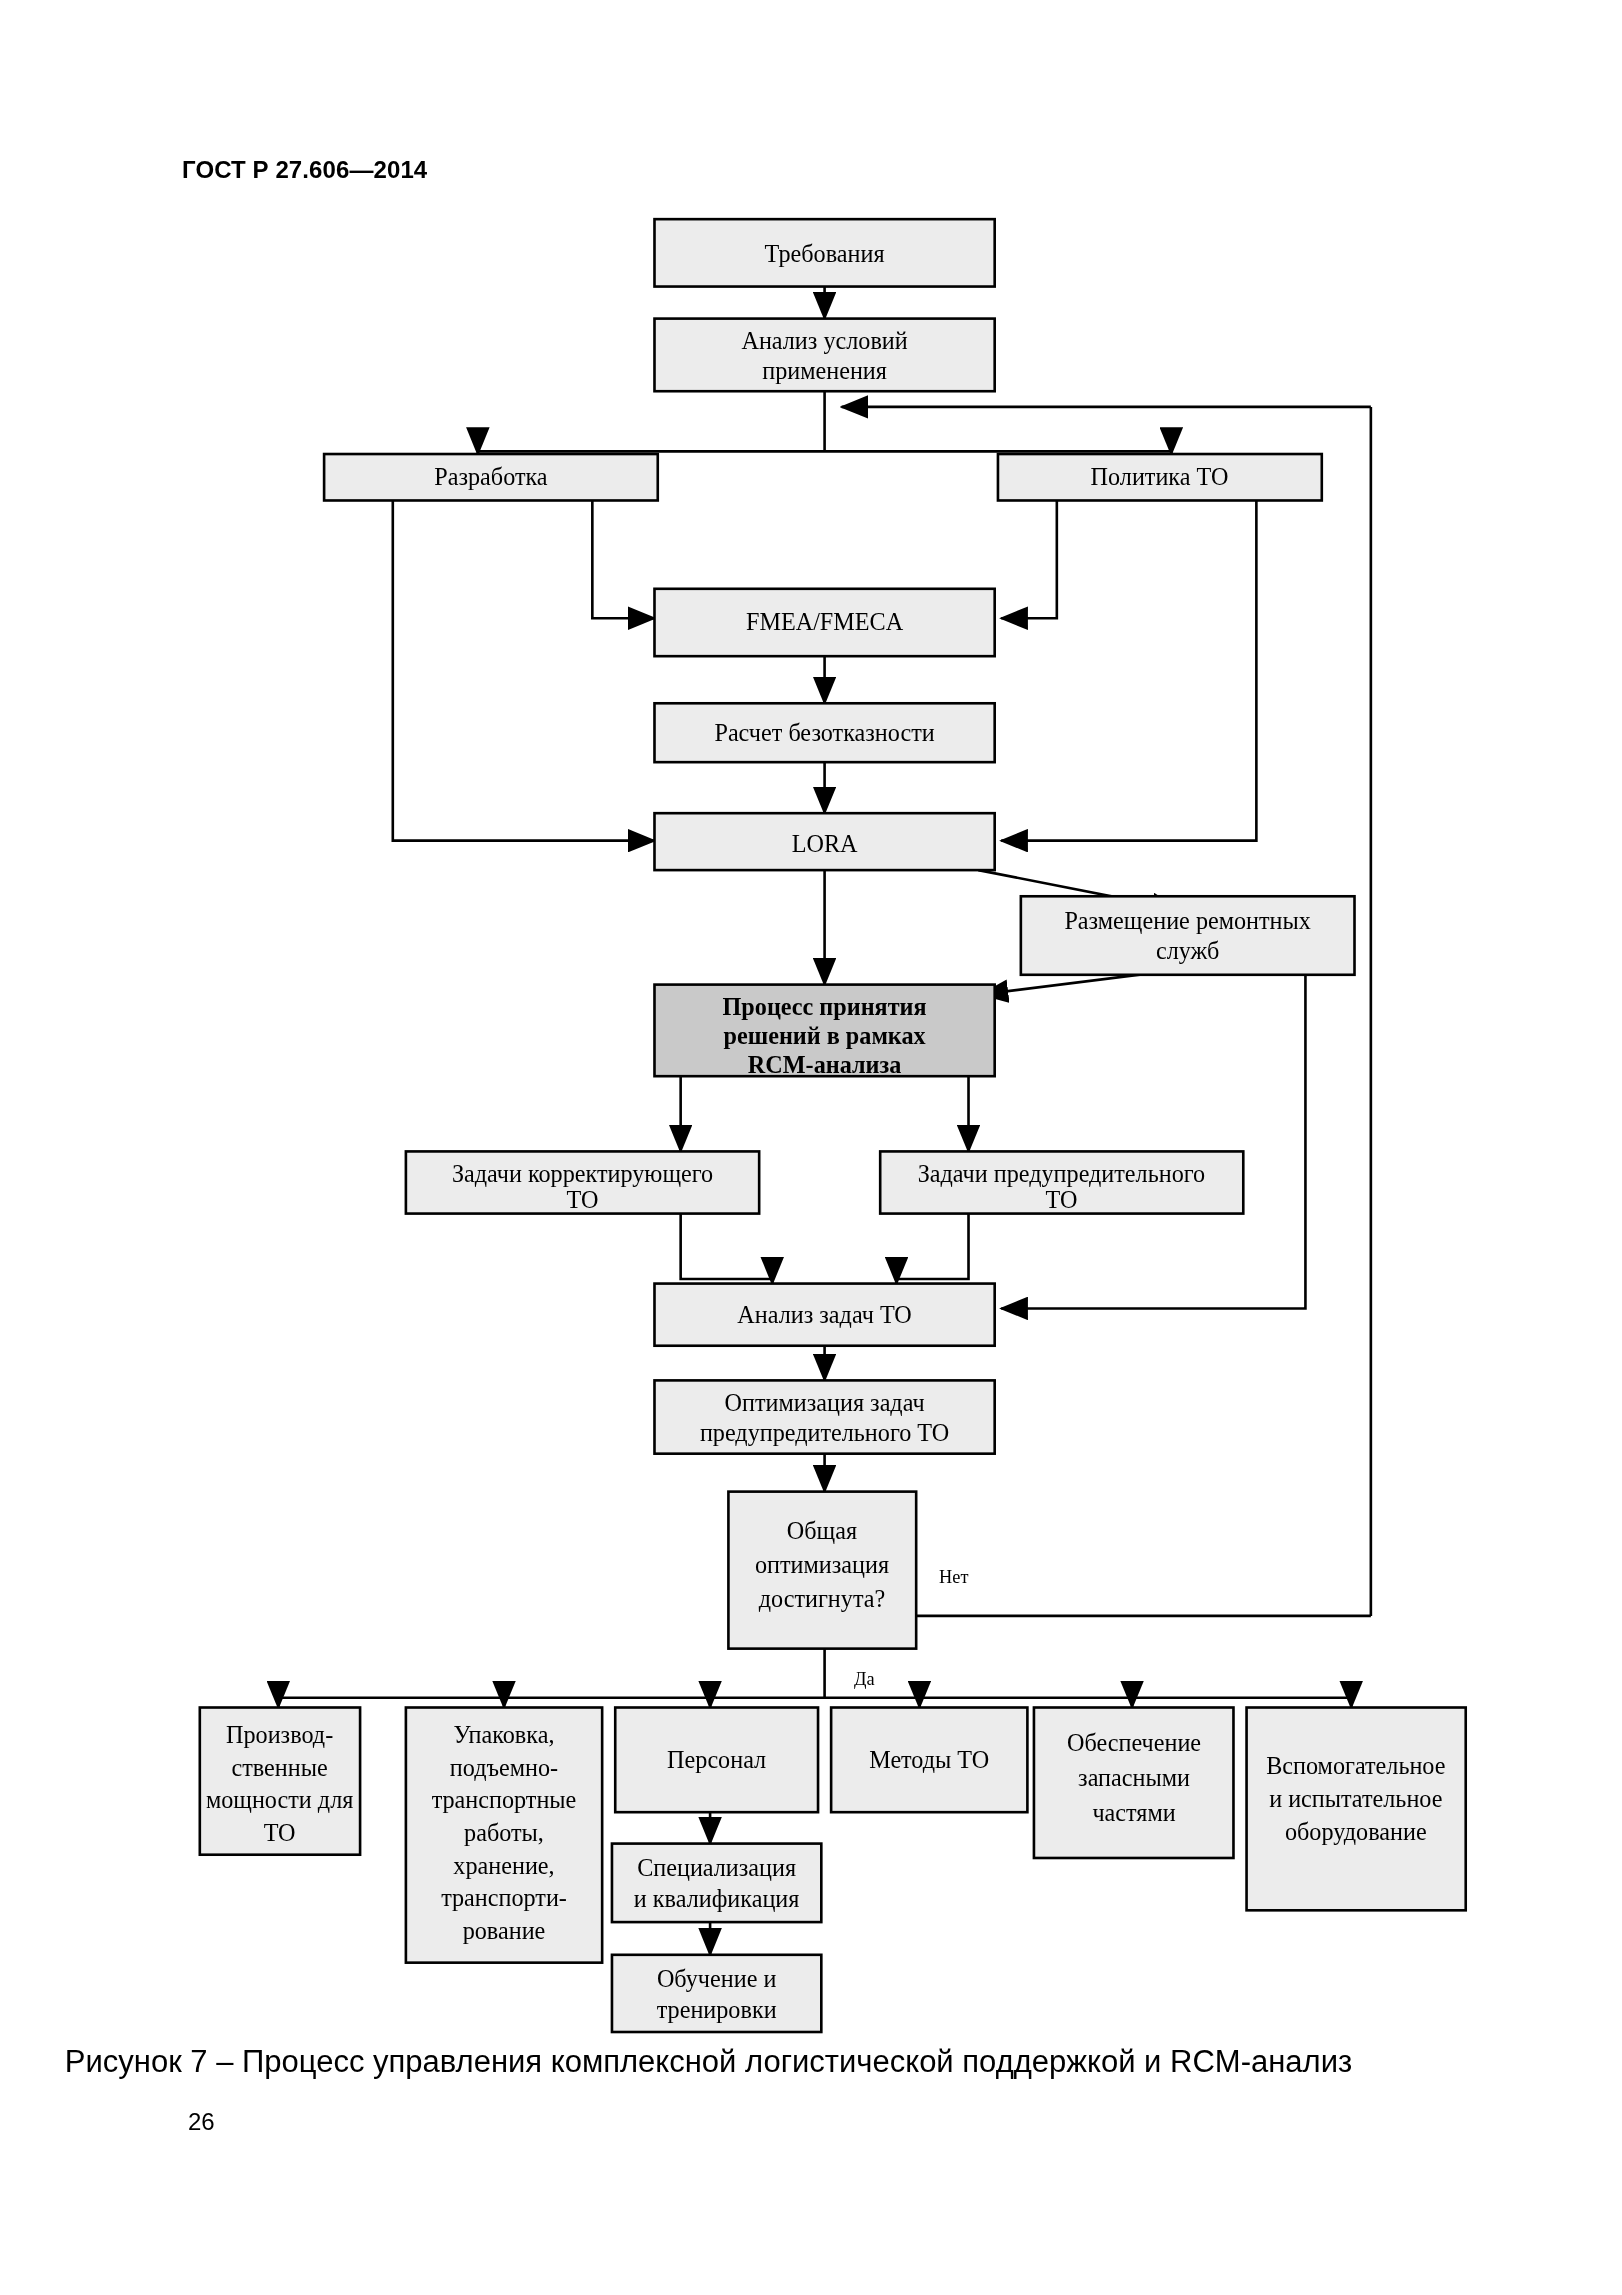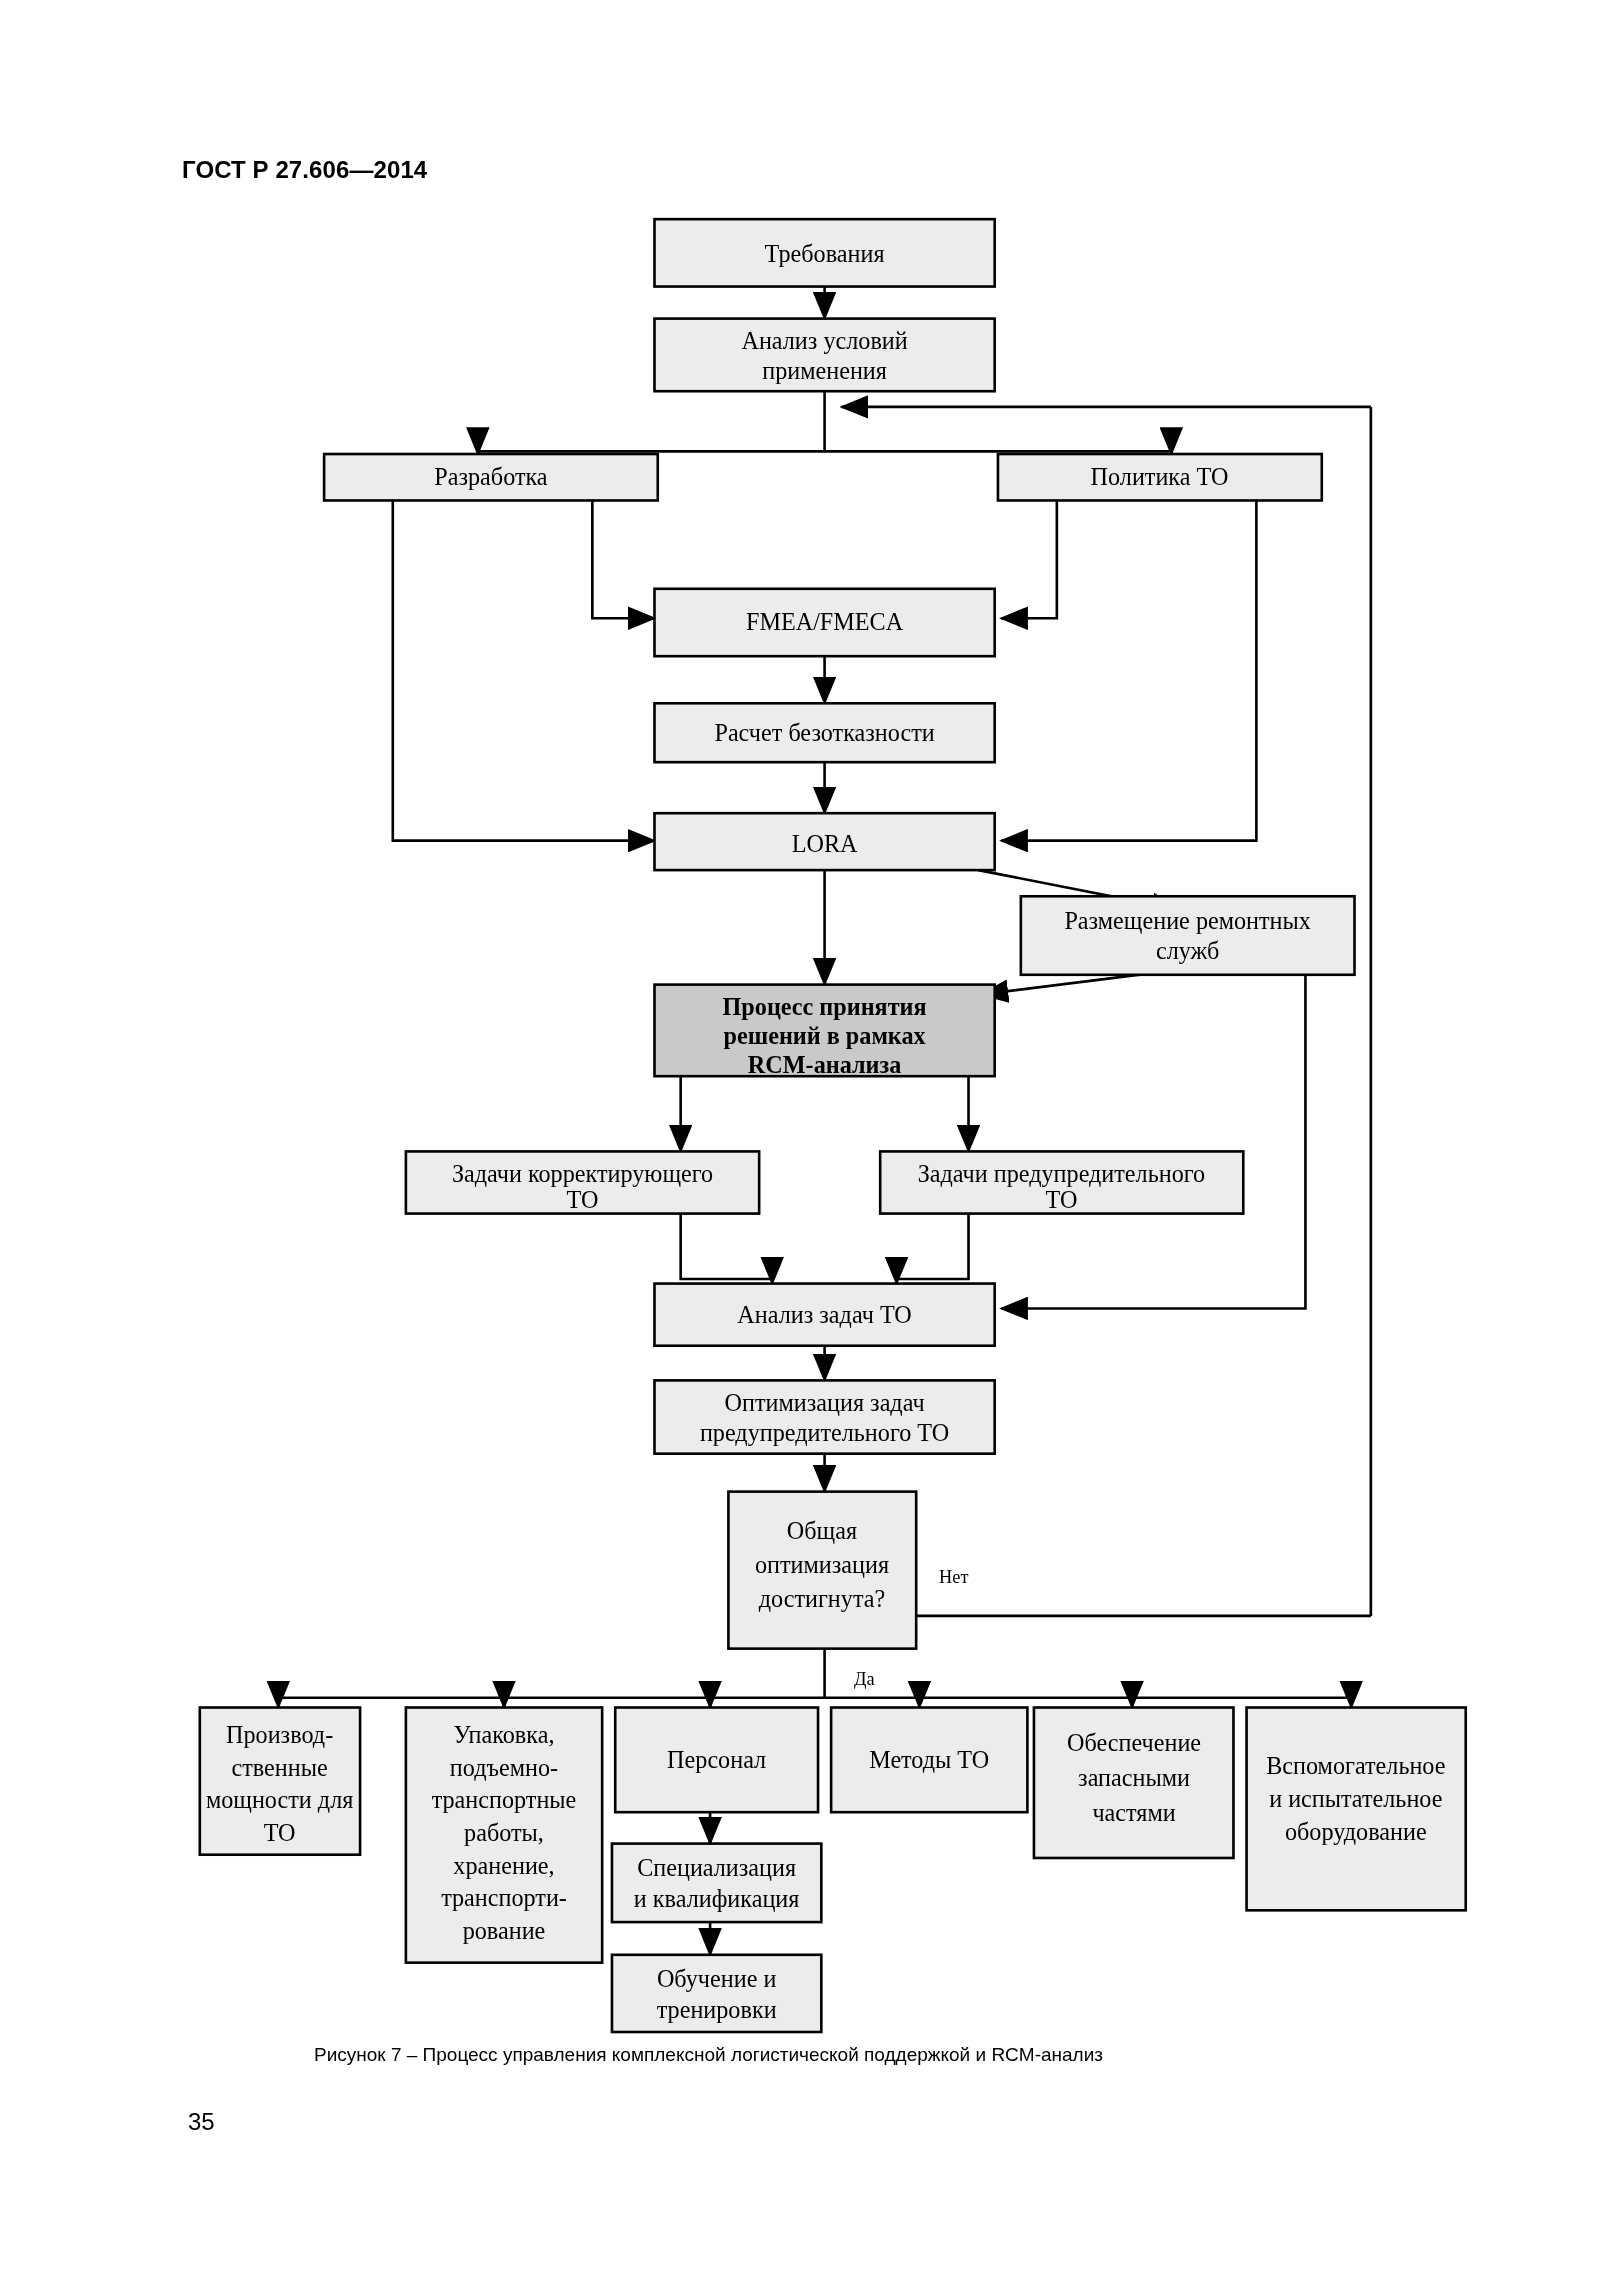--- a/index.html
+++ b/index.html
@@ -1,19 +1,19 @@
 <!DOCTYPE html>
 <html style="font-size:10.5px"><head>
 <meta charset="utf-8">
 <style>
   html,body{margin:0;padding:0;background:#fff;}
   body{width:1623px;height:2295px;font-family:"Liberation Serif",serif;position:relative;overflow:hidden;}
   .page{position:absolute;inset:0;background:#fff;}
   .hdr{position:absolute;left:182px;top:156px;font-family:"Liberation Sans",sans-serif;font-weight:bold;font-size:24px;color:#000;letter-spacing:0.1px;}
-  .caption{position:absolute;left:0;top:2044px;width:1417px;text-align:center;font-family:"Liberation Sans",sans-serif;font-size:19px;color:#000;}
+  .caption{position:absolute;left:0;top:2044px;width:1417px;text-align:center;font-family:"Liberation Sans",sans-serif;font-size:31px;color:#000;}
   .pageno{position:absolute;left:188px;top:2108px;font-family:"Liberation Sans",sans-serif;font-size:24px;color:#000;}
   svg.flow{position:absolute;left:0;top:0;width:1623px;height:2295px;}
   svg.flow text{font-family:"Liberation Serif",serif;fill:#000;}
   .bx{fill:#ececec;stroke:#000;stroke-width:4;}
   .bx-dark{fill:#c9c9c9;stroke:#000;stroke-width:4;}
   .ln{stroke:#000;stroke-width:4;fill:none;}
   .lbl{font-family:"Liberation Sans",sans-serif;font-size:28px;fill:#000;}
   .btxt{font-size:37px;}
   .btxt-b{font-size:37px;font-weight:bold;}
 </style>
@@ -220,16 +220,16 @@
     </g>
 
     <g>
       <rect class="bx" x="935" y="2988" width="320" height="118"></rect>
       <text class="btxt" x="1095" y="3037" text-anchor="middle">Обучение и</text>
       <text class="btxt" x="1095" y="3084" text-anchor="middle">тренировки</text>
     </g>
   </svg>
 
   <div class="caption">Рисунок 7 – Процесс управления комплексной логистической поддержкой и RCM-анализ</div>
-  <div class="pageno">35</div>
+  <div class="pageno">26</div>
 
 </div>
 
 
 </body></html>

